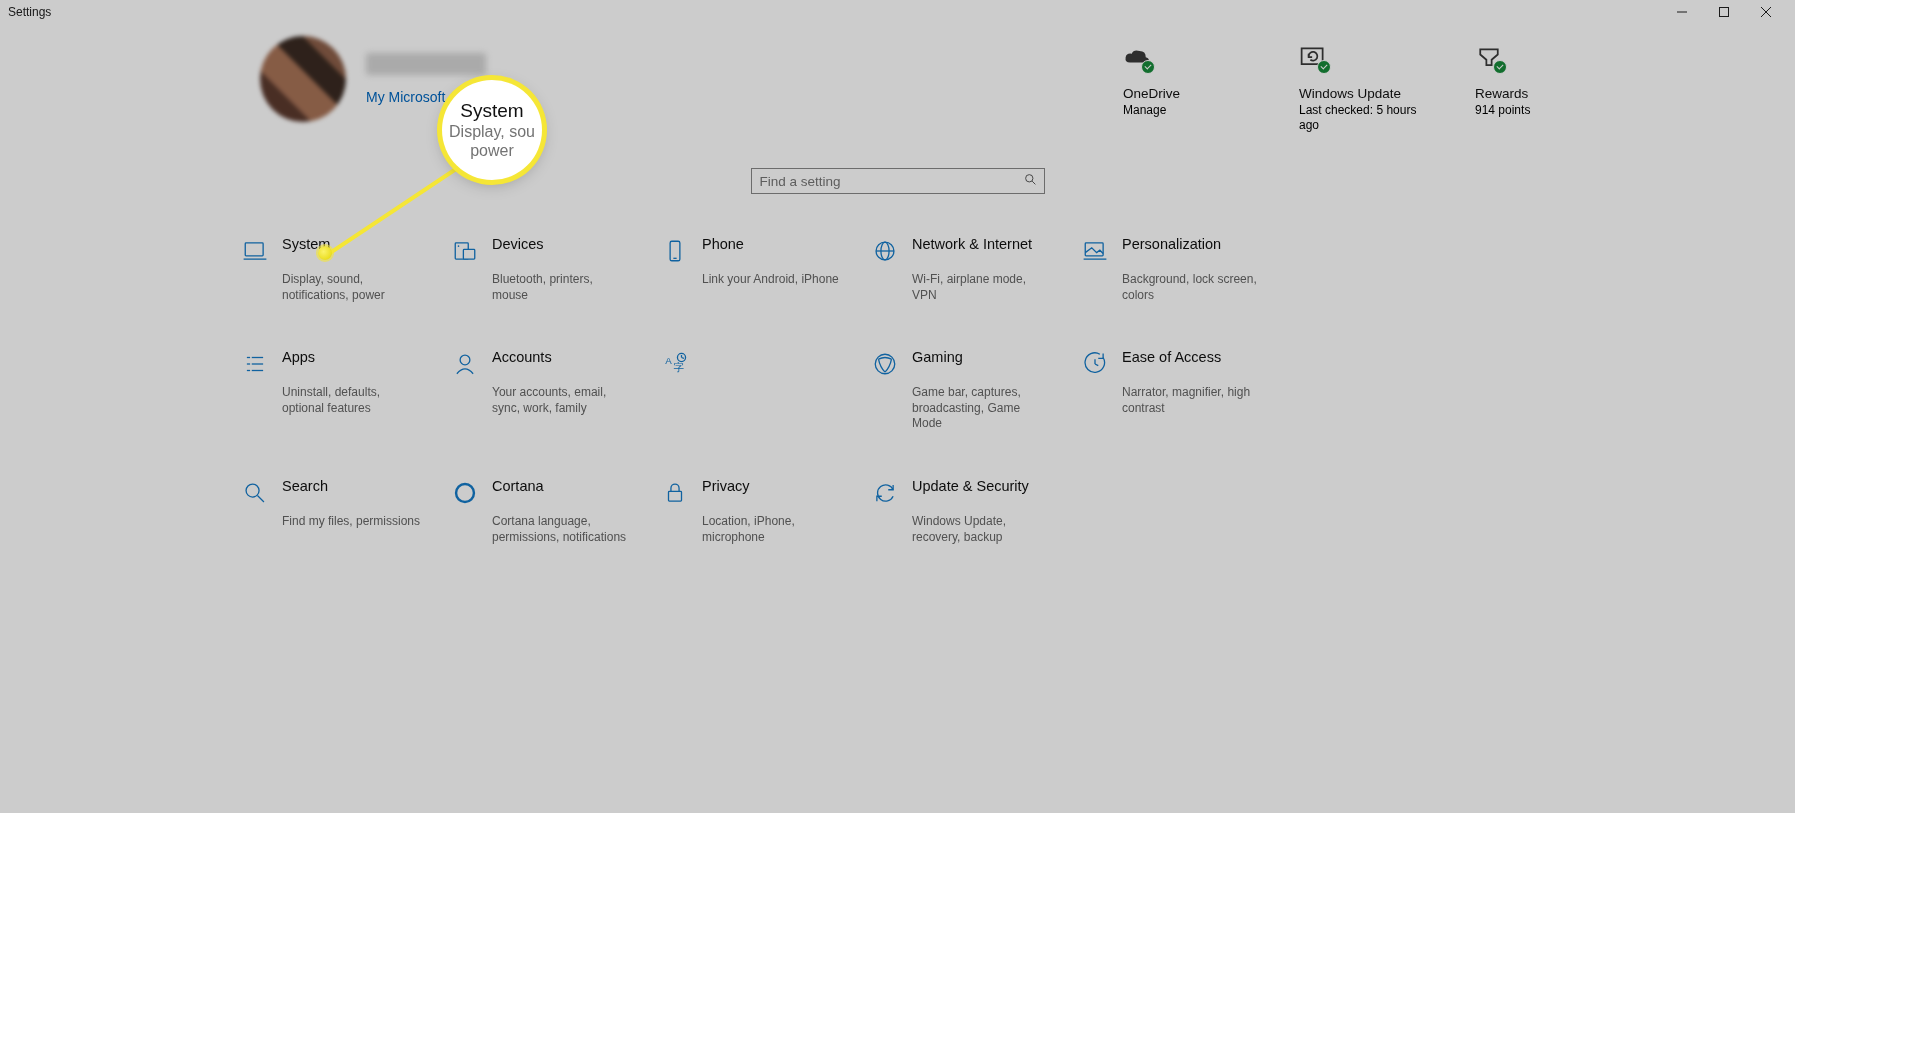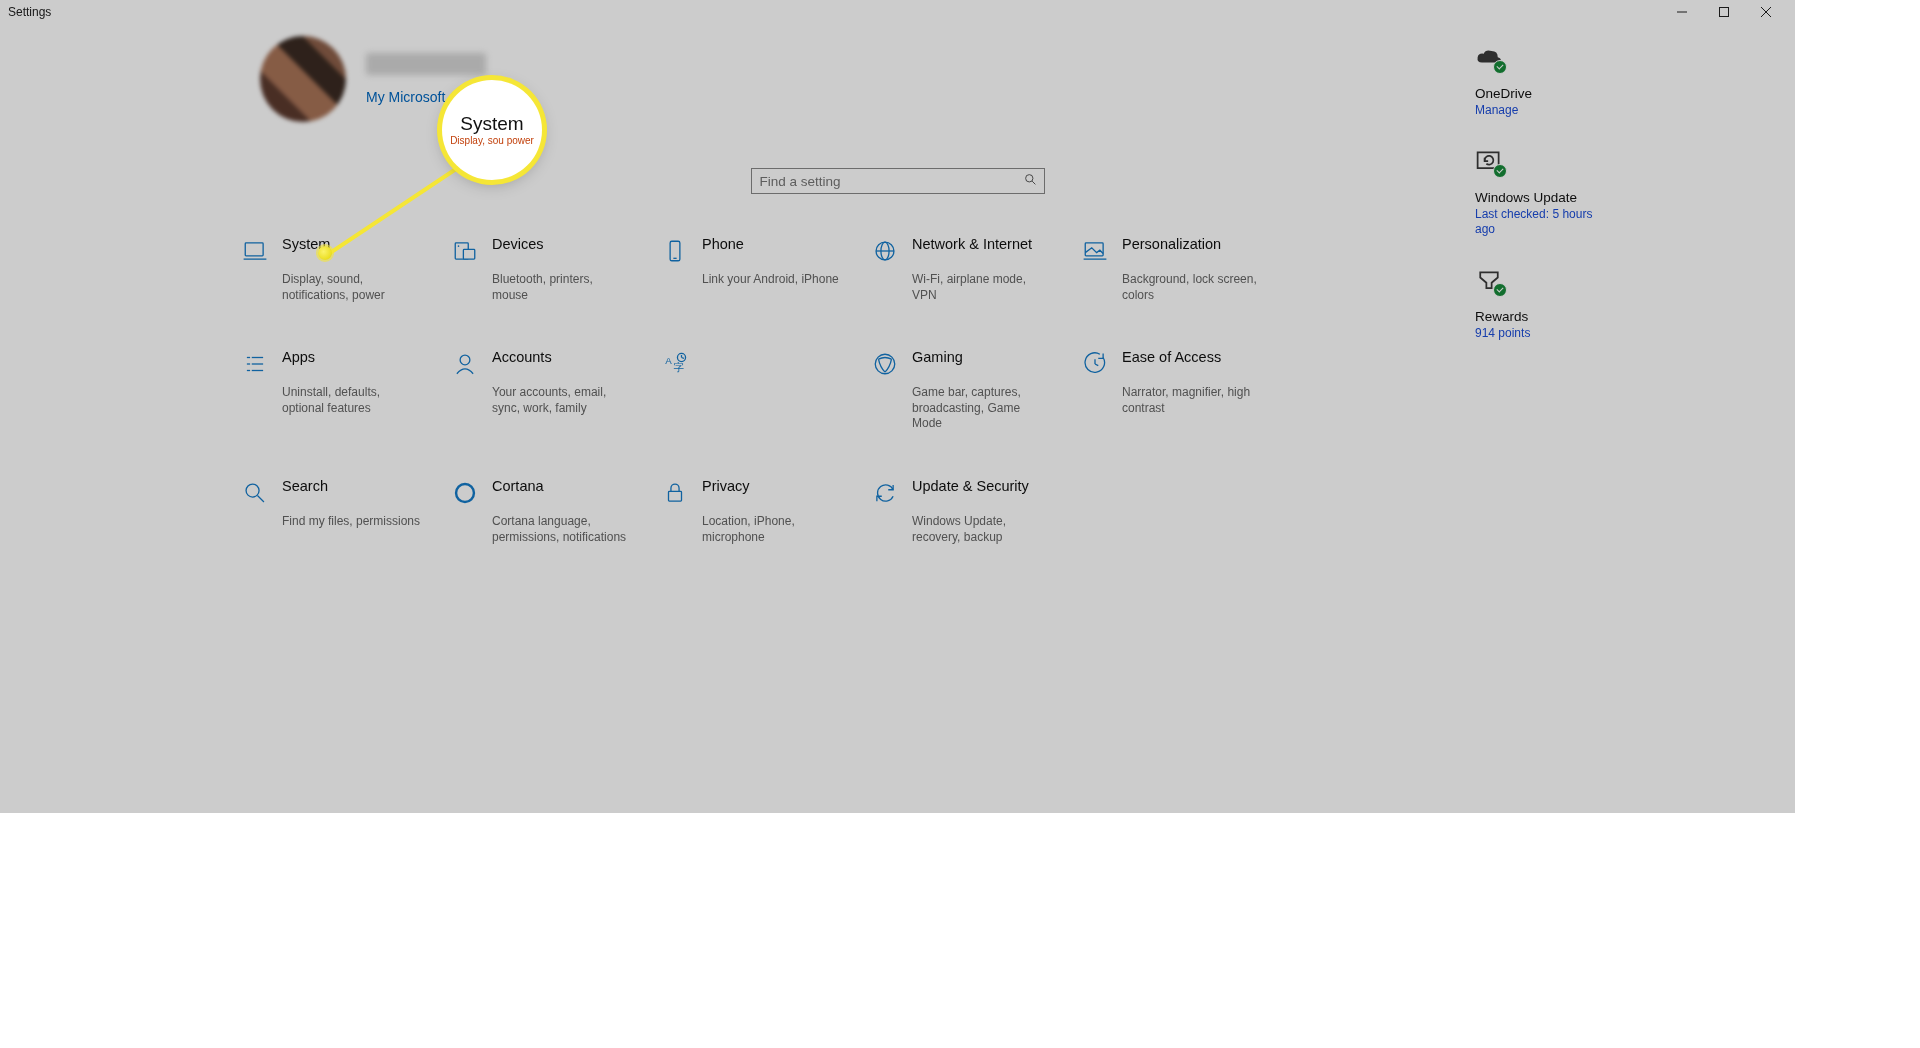--- a/index.html
+++ b/index.html
@@ -73,22 +73,21 @@
     color: #0067c0;
     font-size: 14px;
   }
 
   
   .status-group {
     position: absolute;
     right: 200px;
     top: 20px;
     display: flex;
-    gap: 30px;
-    flex-direction: column;
+    gap: 56px;
   }
   .status-item {
     width: 120px;
     font-size: 12px;
   }
   .status-icon {
     height: 32px;
     position: relative;
   }
   .status-icon svg { width: 28px; height: 28px; }
@@ -112,21 +111,21 @@
     border-bottom: 1.5px solid #fff;
     transform: rotate(-45deg);
   }
   .status-name {
     font-size: 13.5px;
     color: #111;
     margin-top: 10px;
   }
   .status-sub {
     font-size: 12px;
-    color: #1d4ed8;
+    color: #000000;
     line-height: 1.25;
     margin-top: 2px;
   }
 
   
   .search-wrap {
     position: absolute;
     left: 50%;
     top: 168px;
     transform: translateX(-50%);
@@ -201,22 +200,22 @@
     align-items: center;
     justify-content: center;
     overflow: hidden;
     z-index: 50;
   }
   .callout-circle .c-title {
     font-size: 19px;
     color: #111;
   }
   .callout-circle .c-sub {
-    font-size: 10px;
-    color: #c2410c;
+    font-size: 16px;
+    color: #737373;
     text-align: center;
     line-height: 1.2;
     padding: 0 6px;
   }
   .callout-leader {
     position: absolute;
     left: 322px;
     top: 160px;
     width: 180px;
     height: 110px;

